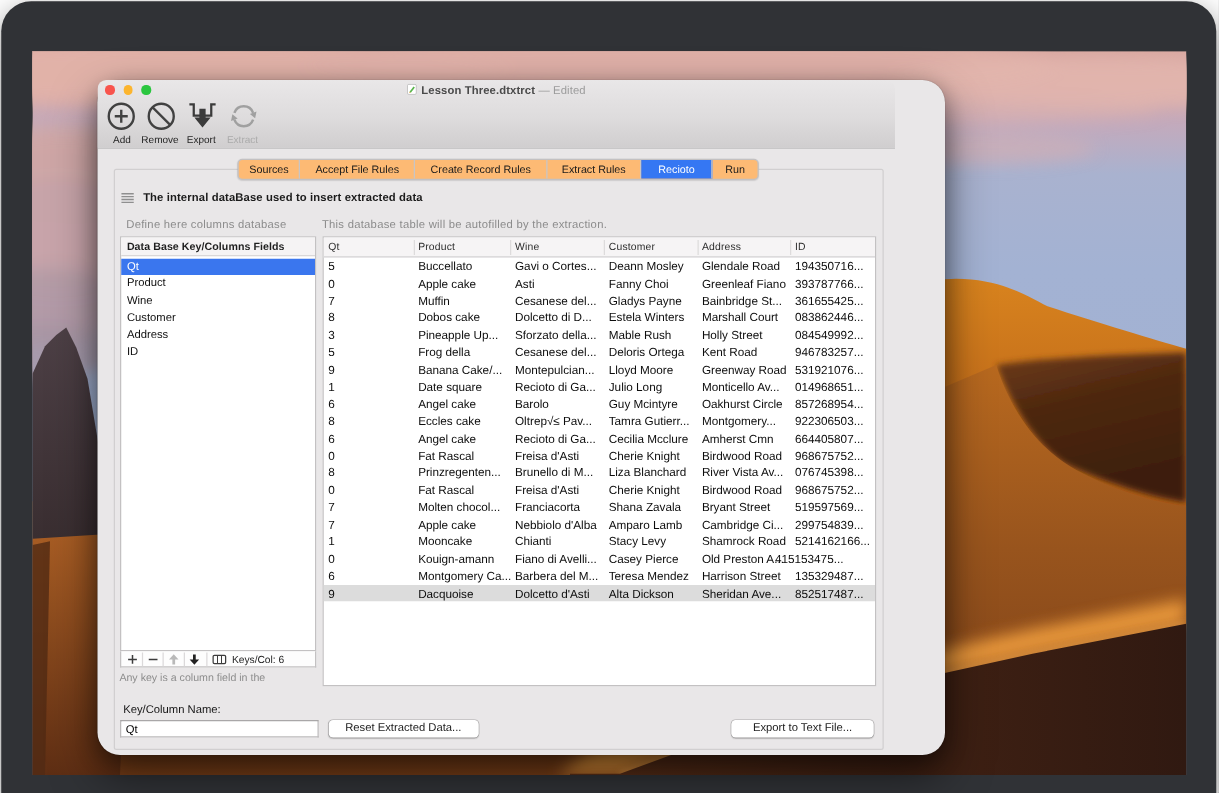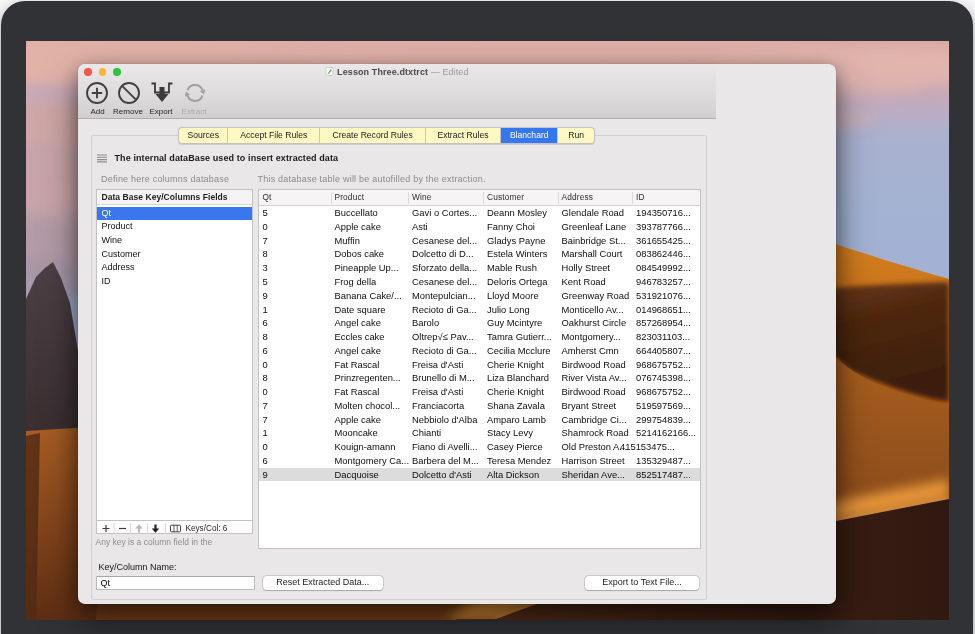--- a/index.html
+++ b/index.html
@@ -1,35 +1,35 @@
 <!DOCTYPE html>
 <html><head><meta charset="utf-8">
 <style>
 *{margin:0;padding:0;box-sizing:border-box}
 html,body{width:975px;height:634px;overflow:hidden;background:#fff;
  font-family:"Liberation Sans",sans-serif;-webkit-font-smoothing:antialiased}
 #stage{position:absolute;left:0;top:0;width:975px;height:634px}
 #frame{position:absolute;left:1px;top:1px;width:972px;height:640px;
  background:#303236;border-radius:24px 24px 0 0;box-shadow:0 8px 24px rgba(0,0,0,.45)}
 #wall{position:absolute;left:25px;top:40px;width:923px;height:579px}
-#win{position:absolute;left:77px;top:63px;width:758px;height:540px;border-radius:7px;
+#win{position:absolute;left:77px;top:63px;width:678px;height:540px;border-radius:18px;
  background:#e9e7e8;box-shadow:0 16px 36px rgba(0,0,0,.5),0 5px 18px rgba(0,0,0,.32),0 0 1px rgba(0,0,0,.35)}
 #chrome{position:absolute;left:0;top:0;width:638px;height:54.5px;border-radius:7px 7px 0 0;
  background:linear-gradient(#e9e7e8 0%,#dedcdd 55%,#d0cecf 100%);border-bottom:1px solid #b0aeaf}
 .tl{position:absolute;top:4.3px;width:7.4px;height:7.4px;border-radius:50%}
 #title{position:absolute;left:0;top:2.5px;width:638px;height:11px;line-height:11px;
  text-align:center;font-size:9px;font-weight:700;color:#4a4a4a;letter-spacing:.1px}
 #title .dim{color:#9b9b9b;font-weight:400}
 .tbi{position:absolute;top:17px;width:26px;height:24px}
 .tbl{position:absolute;top:43px;height:9px;line-height:9px;font-size:8px;color:#262626;text-align:center}
 #content{position:absolute;left:0;top:55px;width:638px;height:485px}
 #panebox{position:absolute;left:13px;top:15.5px;width:616px;height:465px;
  border:1px solid rgba(0,0,0,.10);border-radius:2px}
-#segs{position:absolute;left:100px;top:8.2px;height:16.6px;display:flex;
- background:#fef9c3;border:0.5px solid #c3c1c2;border-radius:4px;overflow:hidden;
+#segs{position:absolute;left:112px;top:8.2px;height:16.6px;display:flex;
+ background:#fdba74;border:0.5px solid #c3c1c2;border-radius:4px;overflow:hidden;
  box-shadow:0 .5px 1px rgba(0,0,0,.12)}
 .seg{height:100%;font-size:8.6px;color:#1a1a1a;text-align:center;line-height:15.6px;
  border-right:0.5px solid #c7c5c6}
 .seg:last-child{border-right:none}
 .selseg{background:#3577f3;color:#fff}
 #hamb{position:absolute;left:18.8px;top:34.5px;width:10.6px;height:9px}
 #capt{position:absolute;left:36.5px;top:34px;height:10px;line-height:10px;
  font-size:9px;font-weight:700;color:#1b1b1b;letter-spacing:.1px}
 .gcap{position:absolute;top:54.5px;height:10px;line-height:10px;font-size:9px;color:#8b8b8b;letter-spacing:.22px}
 
@@ -190,21 +190,21 @@
   </svg>
   <div class="tbl" style="left:99px;width:34px;color:#ababab">Extract</div>
  </div>
  <div id="content">
   <div id="panebox"></div>
   <div id="segs">
             <div class="seg" style="width:49.4px">Sources</div>
             <div class="seg" style="width:91.8px">Accept File Rules</div>
             <div class="seg" style="width:105.8px">Create Record Rules</div>
             <div class="seg" style="width:75.0px">Extract Rules</div>
-            <div class="seg selseg" style="width:57.5px">Blanchard</div>
+            <div class="seg selseg" style="width:57.5px">Recioto</div>
             <div class="seg" style="width:35.3px">Run</div>
           </div>
   <svg id="hamb" viewBox="0 0 10.6 9">
    <path d="M0,1 H10.6 M0,3.3 H10.6 M0,5.6 H10.6 M0,7.9 H10.6" stroke="#8f8f8f" stroke-width="1.1"></path>
   </svg>
   <div id="capt">The internal dataBase used to insert extracted data</div>
   <div class="gcap" style="left:23px">Define here columns database</div>
   <div class="gcap" style="left:179.5px">This database table will be autofilled by the extraction.</div>
 
   <div id="list">
@@ -255,21 +255,21 @@
               <span style="left:153px">Gavi o Cortes...</span>
               <span style="left:228px">Deann Mosley</span>
               <span style="left:302.5px">Glendale Road</span>
               <span style="left:377px">194350716...</span>
             </div>
 <div class="tr" style="top:29.96px">
               <span style="left:3.5px">0</span>
               <span style="left:75.5px">Apple cake</span>
               <span style="left:153px">Asti</span>
               <span style="left:228px">Fanny Choi</span>
-              <span style="left:302.5px">Greenleaf Lane</span>
+              <span style="left:302.5px">Greenleaf Fiano</span>
               <span style="left:377px">393787766...</span>
             </div>
 <div class="tr" style="top:43.72px">
               <span style="left:3.5px">7</span>
               <span style="left:75.5px">Muffin</span>
               <span style="left:153px">Cesanese del...</span>
               <span style="left:228px">Gladys Payne</span>
               <span style="left:302.5px">Bainbridge St...</span>
               <span style="left:377px">361655425...</span>
             </div>
@@ -320,21 +320,21 @@
               <span style="left:228px">Guy Mcintyre</span>
               <span style="left:302.5px">Oakhurst Circle</span>
               <span style="left:377px">857268954...</span>
             </div>
 <div class="tr" style="top:140.04px">
               <span style="left:3.5px">8</span>
               <span style="left:75.5px">Eccles cake</span>
               <span style="left:153px">Oltrep√≤ Pav...</span>
               <span style="left:228px">Tamra Gutierr...</span>
               <span style="left:302.5px">Montgomery...</span>
-              <span style="left:377px">823031103...</span>
+              <span style="left:377px">922306503...</span>
             </div>
 <div class="tr" style="top:153.80px">
               <span style="left:3.5px">6</span>
               <span style="left:75.5px">Angel cake</span>
               <span style="left:153px">Recioto di Ga...</span>
               <span style="left:228px">Cecilia Mcclure</span>
               <span style="left:302.5px">Amherst Cmn</span>
               <span style="left:377px">664405807...</span>
             </div>
 <div class="tr" style="top:167.56px">

